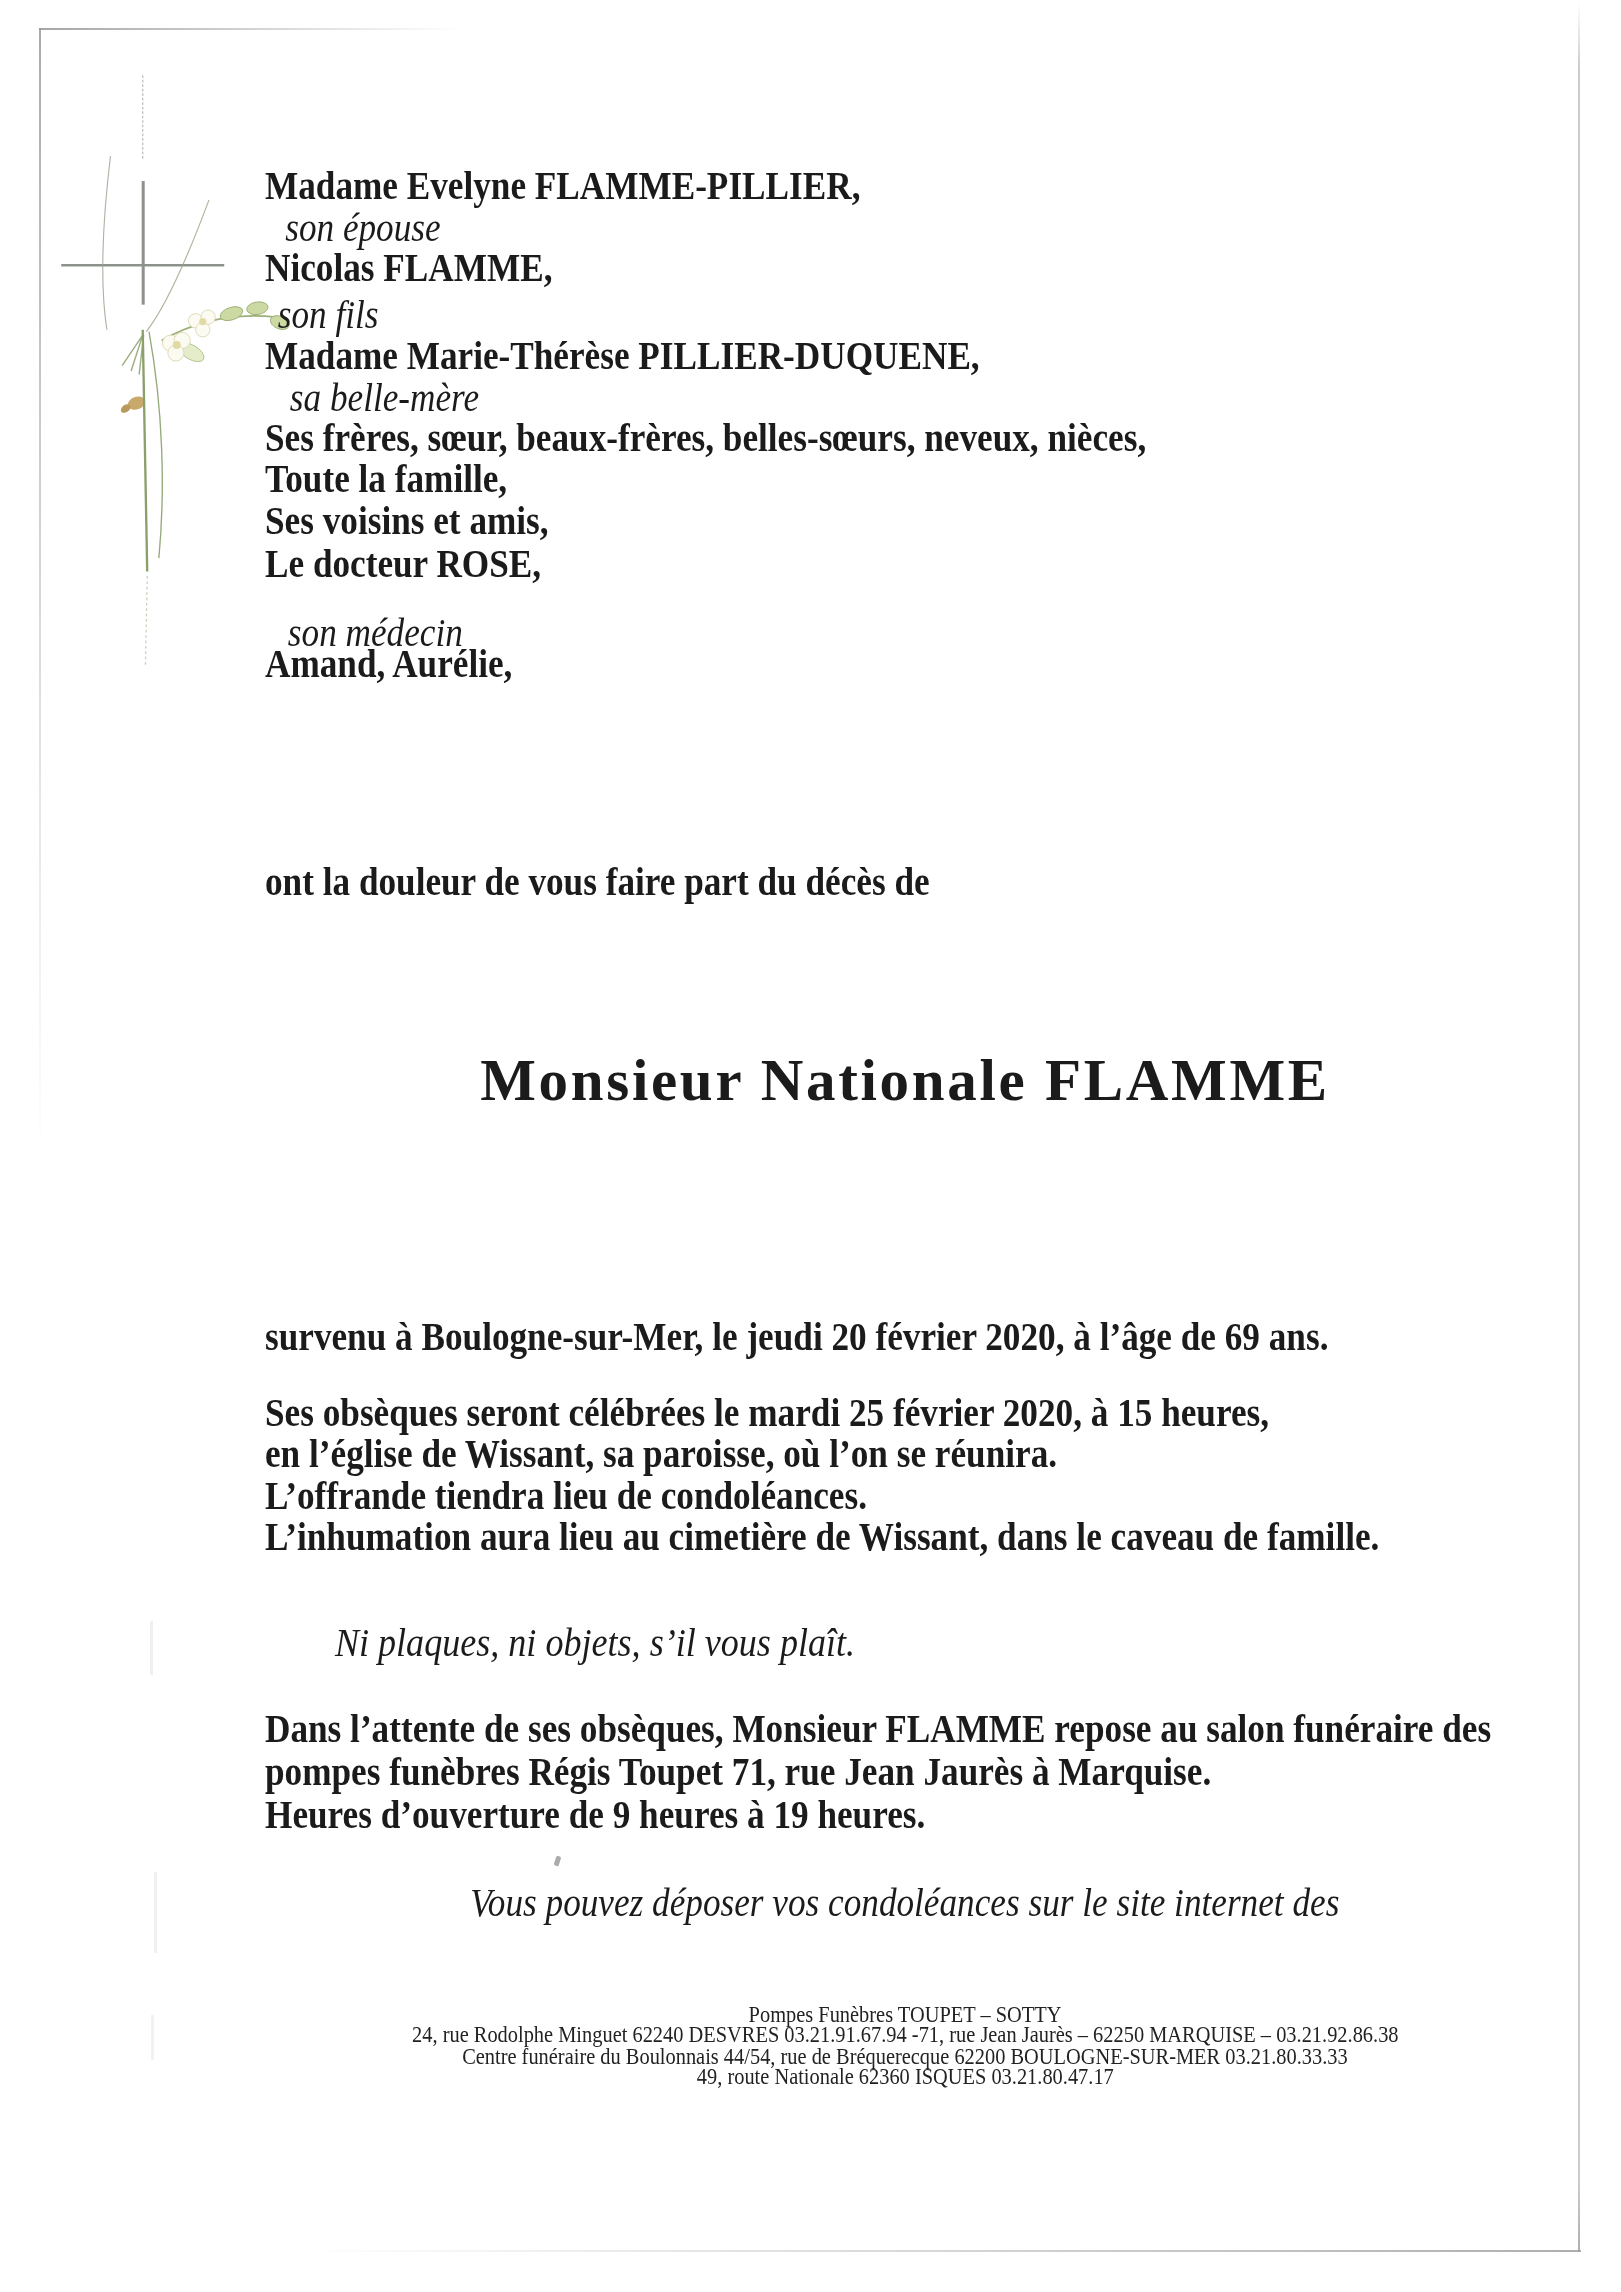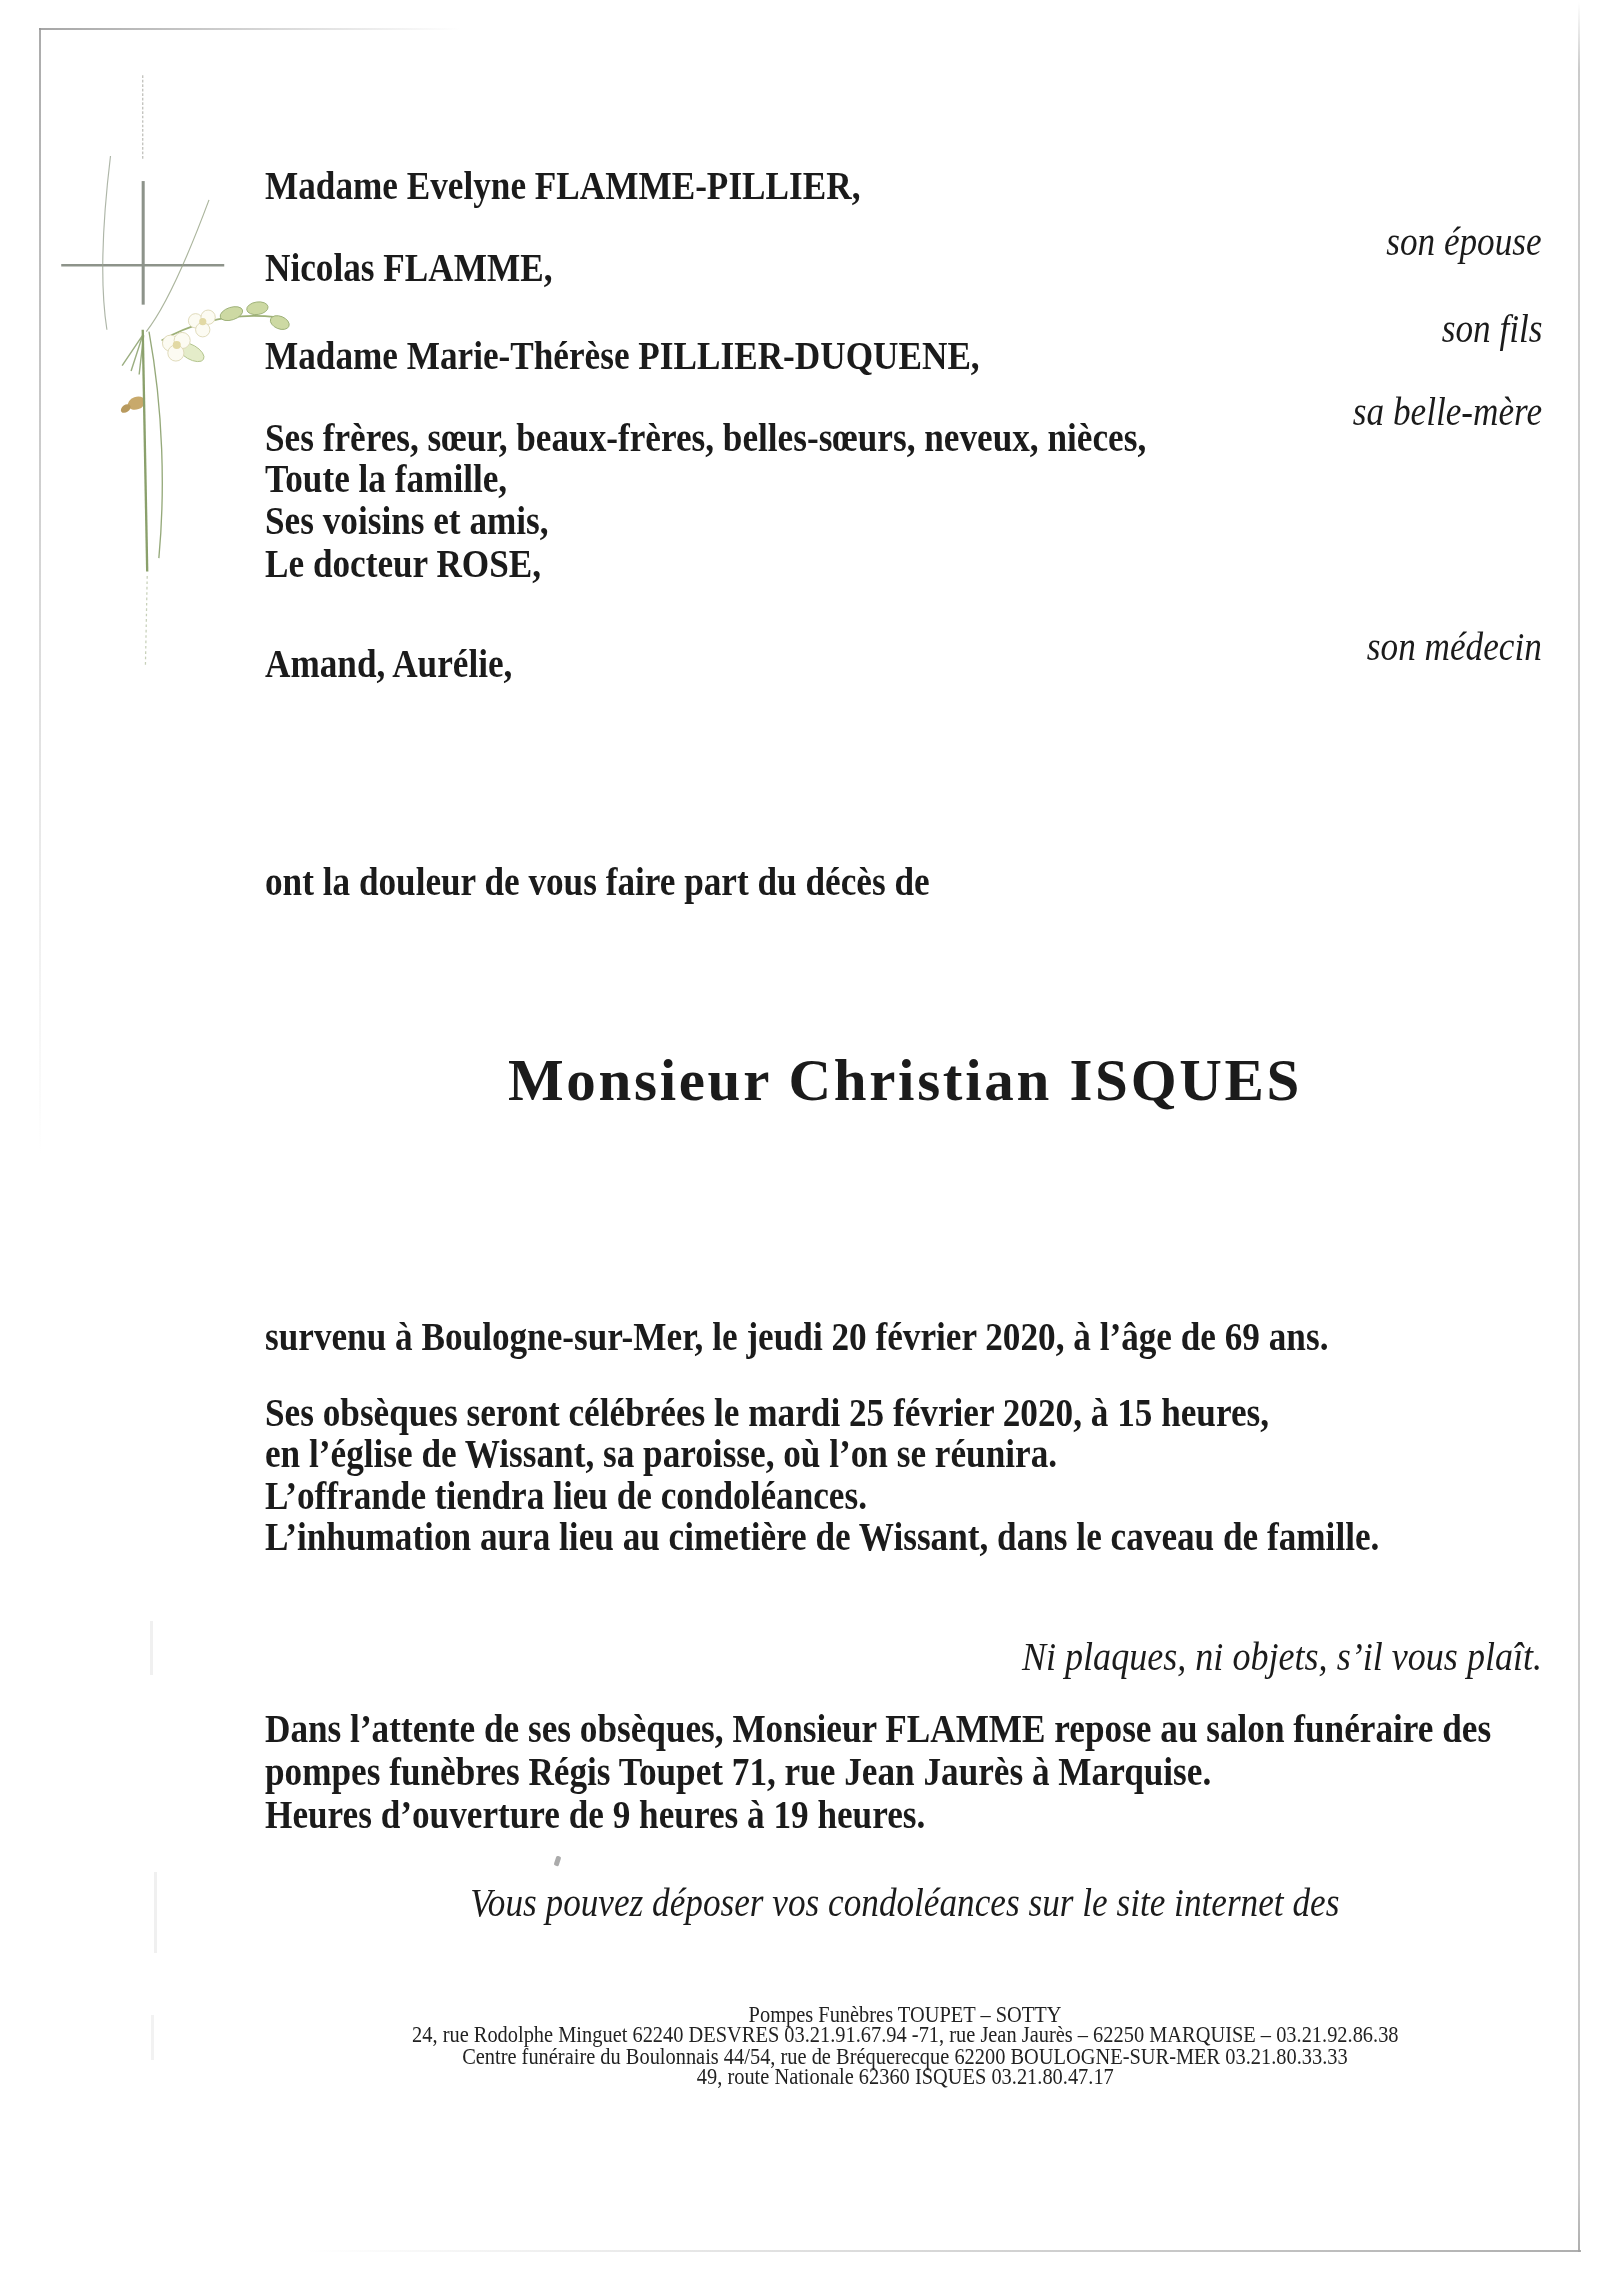--- a/index.html
+++ b/index.html
@@ -12,21 +12,21 @@
     color:#1b1b1b;
   }
   .line{
     position:absolute;
     white-space:nowrap;
     line-height:1;
     font-size:40px;
     color:#1b1b1b;
   }
   .l{left:265px;font-weight:bold;}
-  .r{left:264px;width:1278px;text-align:right;margin-top:14px;}
+  .r{left:264px;width:1278px;text-align:left;}
   .c{left:260px;width:1290px;text-align:center;}
   .sq{display:inline-block;transform:scaleX(0.88);}
   .l .sq{transform-origin:left center;}
   .r .sq{transform-origin:right center;}
   .c .sq{transform-origin:center center;}
   .sq85{display:inline-block;transform:scaleX(0.85);transform-origin:center center;}
   .it{font-style:italic;}
   .bi{font-style:italic;font-weight:normal;}
   .title{font-weight:bold;font-size:59px;letter-spacing:2.7px;}
   .footer{font-size:24px;color:#222;}
@@ -104,21 +104,21 @@
   <div class="line l" style="top:501px"><span class="sq">Ses voisins et amis,</span></div>
   <div class="line l" style="top:544px"><span class="sq">Le docteur ROSE,</span></div>
   <div class="line l" style="top:644px"><span class="sq">Amand, Aurélie,</span></div>
 
   <div class="line r it" style="top:208px"><span class="sq">son épouse</span></div>
   <div class="line r it" style="top:295px"><span class="sq">son fils</span></div>
   <div class="line r it" style="top:378px"><span class="sq">sa belle-mère</span></div>
   <div class="line r it" style="top:613px"><span class="sq">son médecin</span></div>
 
   <div class="line l" style="top:862px"><span class="sq">ont la douleur de vous faire part du décès de</span></div>
-  <div class="line c title" style="top:1051px"><span>Monsieur Christian ISQUES</span></div>
+  <div class="line c title" style="top:1051px"><span>Monsieur Nationale FLAMME</span></div>
   <div class="line l" style="top:1317px"><span class="sq">survenu à Boulogne-sur-Mer, le jeudi 20 février 2020, à l’âge de 69 ans.</span></div>
 
   <div class="line l" style="top:1393px"><span class="sq">Ses obsèques seront célébrées le mardi 25 février 2020, à 15 heures,</span></div>
   <div class="line l" style="top:1434px"><span class="sq">en l’église de Wissant, sa paroisse, où l’on se réunira.</span></div>
   <div class="line l" style="top:1476px"><span class="sq">L’offrande tiendra lieu de condoléances.</span></div>
   <div class="line l" style="top:1517px"><span class="sq">L’inhumation aura lieu au cimetière de Wissant, dans le caveau de famille.</span></div>
 
   <div class="line r bi" style="top:1622px;font-size:41px"><span class="sq">Ni plaques, ni objets, s’il vous plaît.</span></div>
 
   <div class="line l" style="top:1709px"><span class="sq">Dans l’attente de ses obsèques, Monsieur FLAMME repose au salon funéraire des</span></div>

